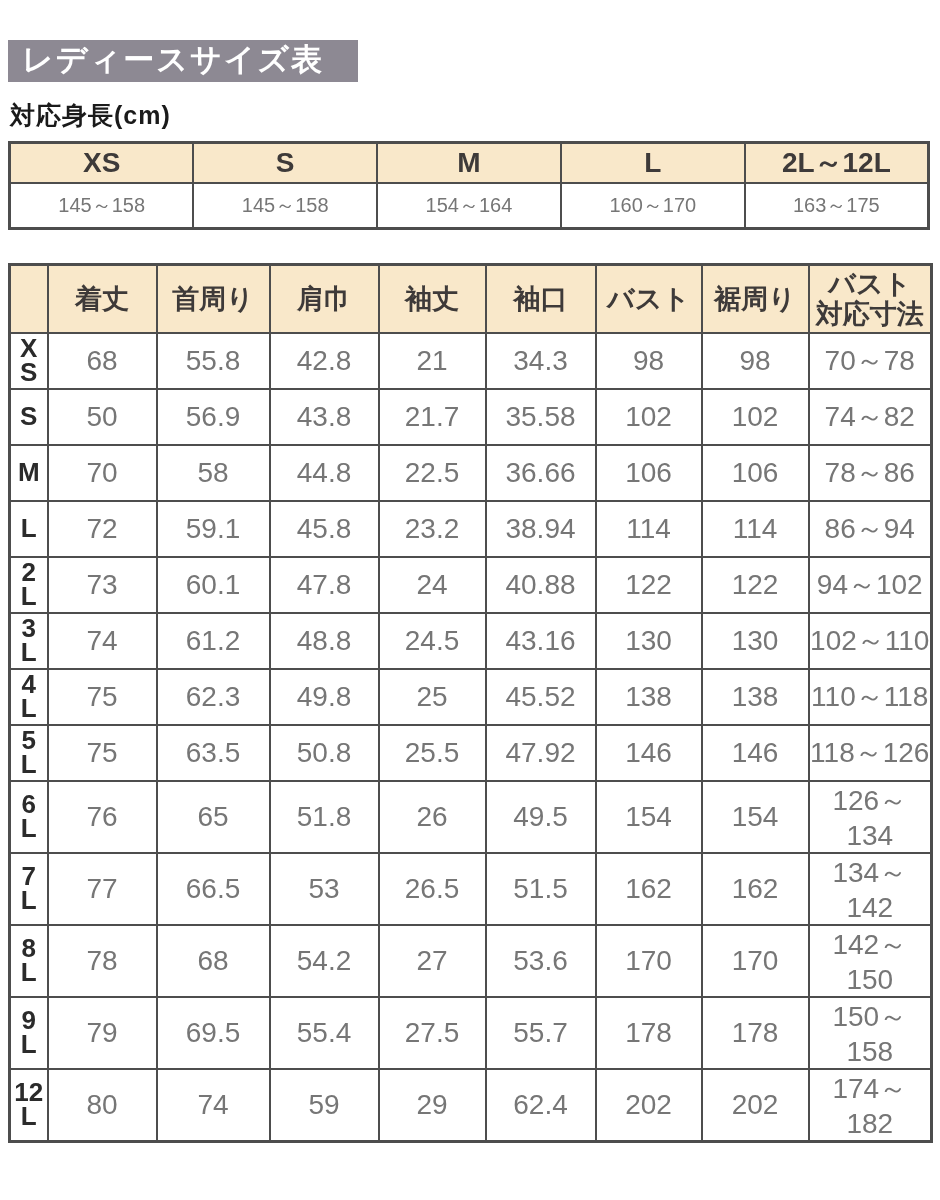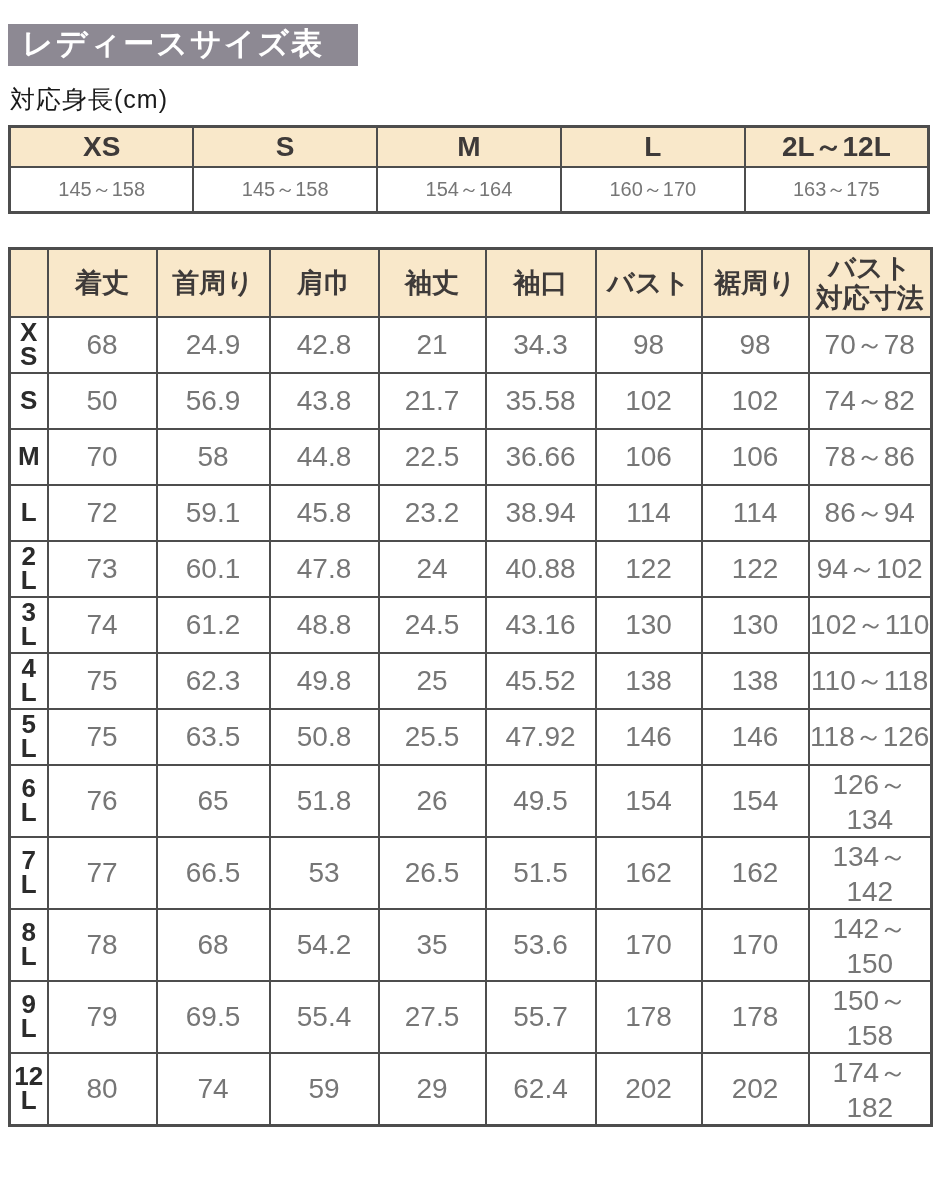--- a/index.html
+++ b/index.html
@@ -11,32 +11,32 @@
   }
   html,body{margin:0;padding:0;}
   body{
     width:940px;height:1200px;background:#ffffff;
     font-family:"Liberation Sans","DejaVu Sans",sans-serif;
     -webkit-font-smoothing:antialiased;
   }
   .wrap{padding:0 8px;}
   .title{
     display:inline-block;
-    margin-top:24px;
+    margin-top:40px;
     background:var(--title-bg);
     color:#ffffff;
     font-weight:bold;
     font-size:31px;
     line-height:1.0;
     padding:4px 34px 7px 14px;
     letter-spacing:2px;
   }
   .subtitle{
     font-size:25px;
-    font-weight:normal;
+    font-weight:bold;
     color:#1a1a1a;
     margin:17px 0 9px 2px;
     letter-spacing:1px;
   }
   table{
     border-collapse:collapse;
     table-layout:fixed;
     width:922px;
     border:3px solid var(--border);
   }
@@ -138,21 +138,21 @@
           <th>裾周り</th>
           <th>バスト
 対応寸法</th>
         </tr>
     </thead>
     <tbody>
         <tr>
           <th>X
 S</th>
           <td>68</td>
-          <td>24.9</td>
+          <td>55.8</td>
           <td>42.8</td>
           <td>21</td>
           <td>34.3</td>
           <td>98</td>
           <td>98</td>
           <td>70～78</td>
         </tr>
         <tr>
           <th>S</th>
           <td>50</td>
@@ -257,21 +257,21 @@
           <td>162</td>
           <td>162</td>
           <td>134～142</td>
         </tr>
         <tr>
           <th>8
 L</th>
           <td>78</td>
           <td>68</td>
           <td>54.2</td>
-          <td>35</td>
+          <td>27</td>
           <td>53.6</td>
           <td>170</td>
           <td>170</td>
           <td>142～150</td>
         </tr>
         <tr>
           <th>9
 L</th>
           <td>79</td>
           <td>69.5</td>

